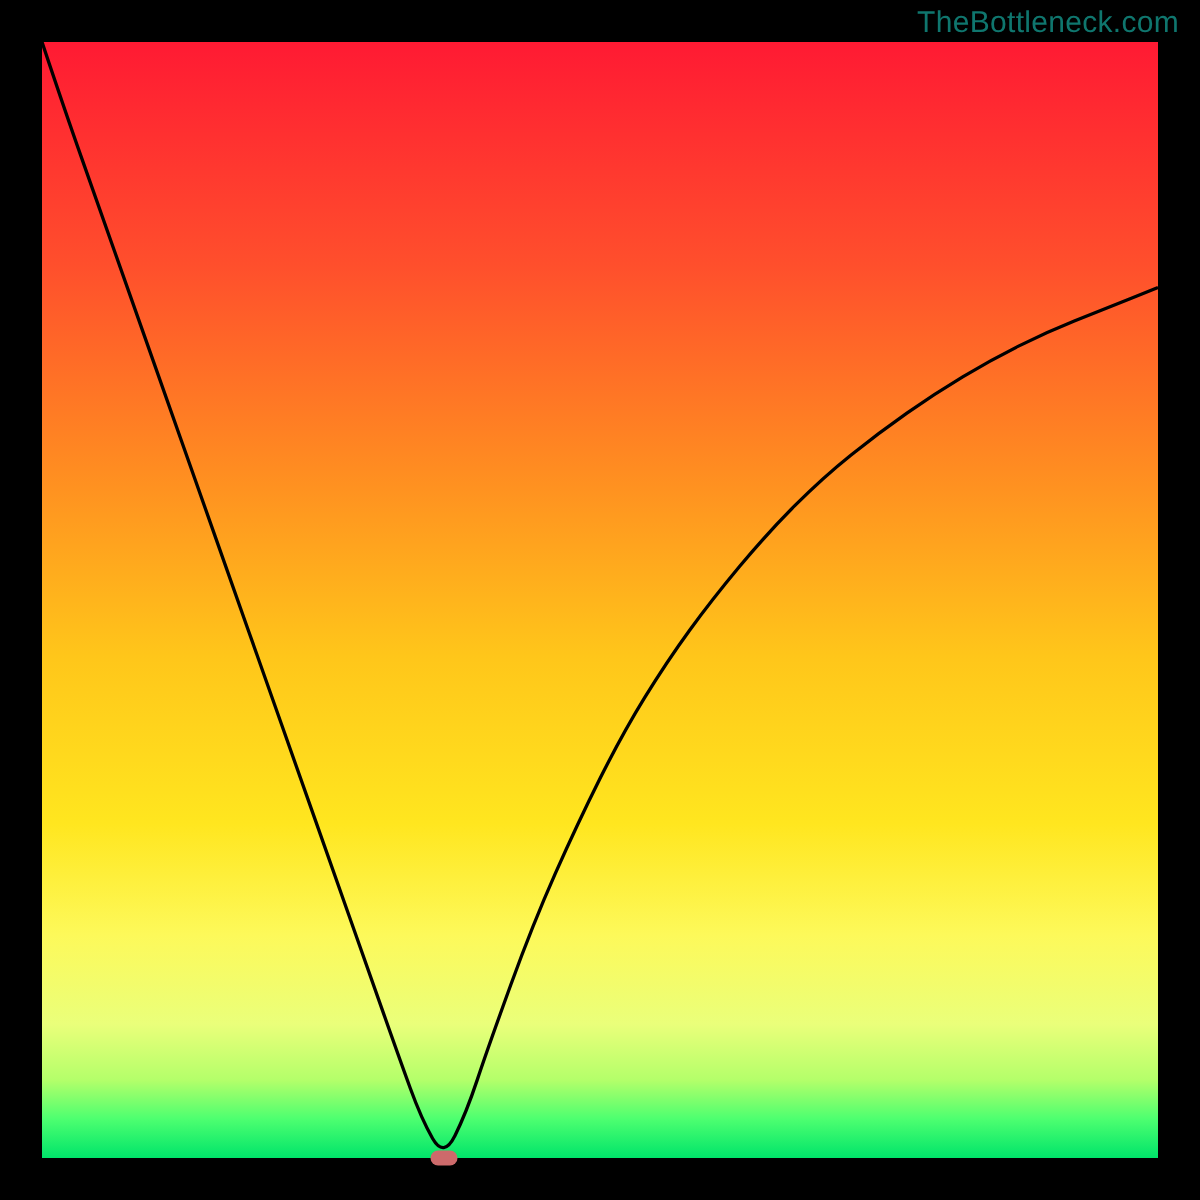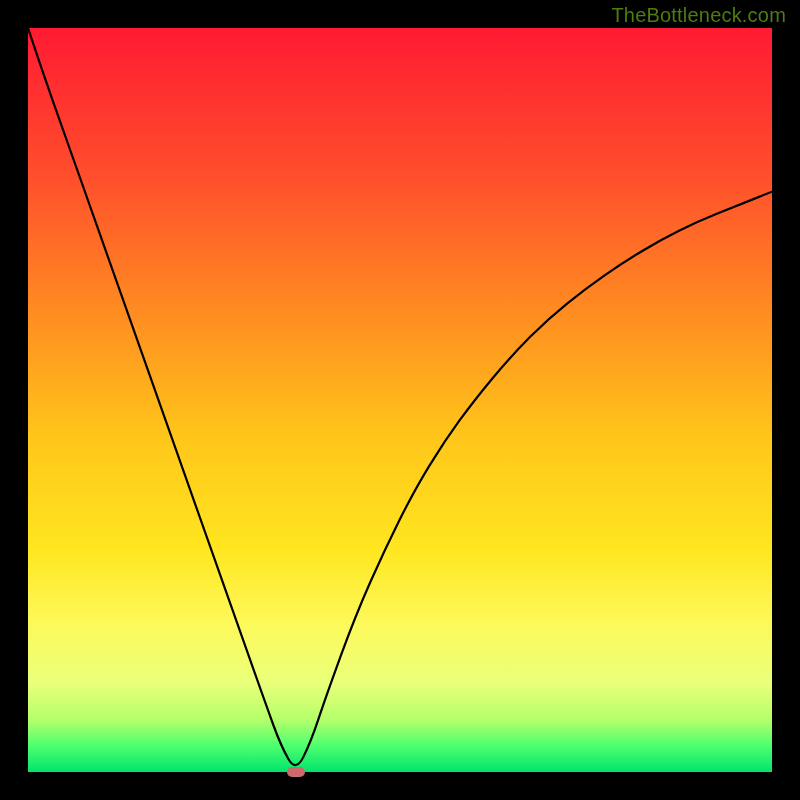--- a/index.html
+++ b/index.html
@@ -38,21 +38,21 @@
     position: absolute;
     width: 18px;
     height: 10px;
     border-radius: 5px;
     transform: translate(-50%, -50%);
   }
   .watermark {
     position: absolute;
     top: 4px;
     right: 12px;
-    color: #4d7c0f;
+    color: #0f766e;
     font-size: 20px;
     letter-spacing: 0.2px;
     padding: 0 2px;
   }
 </style>
 </head>
 <body>
 
 <div class="frame">
 

